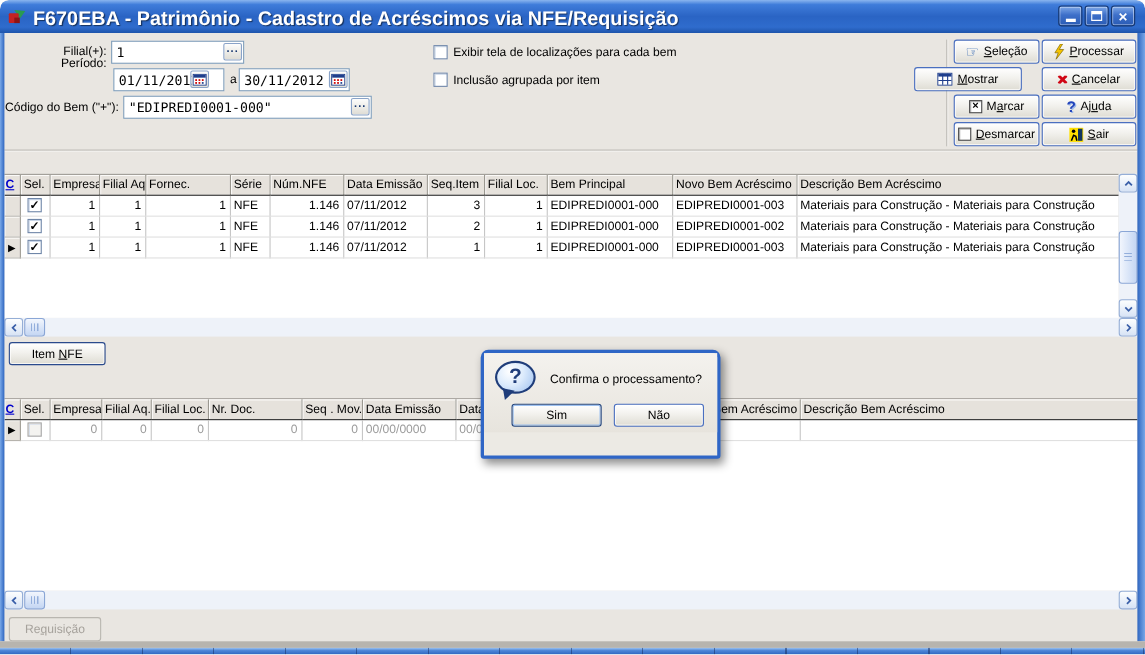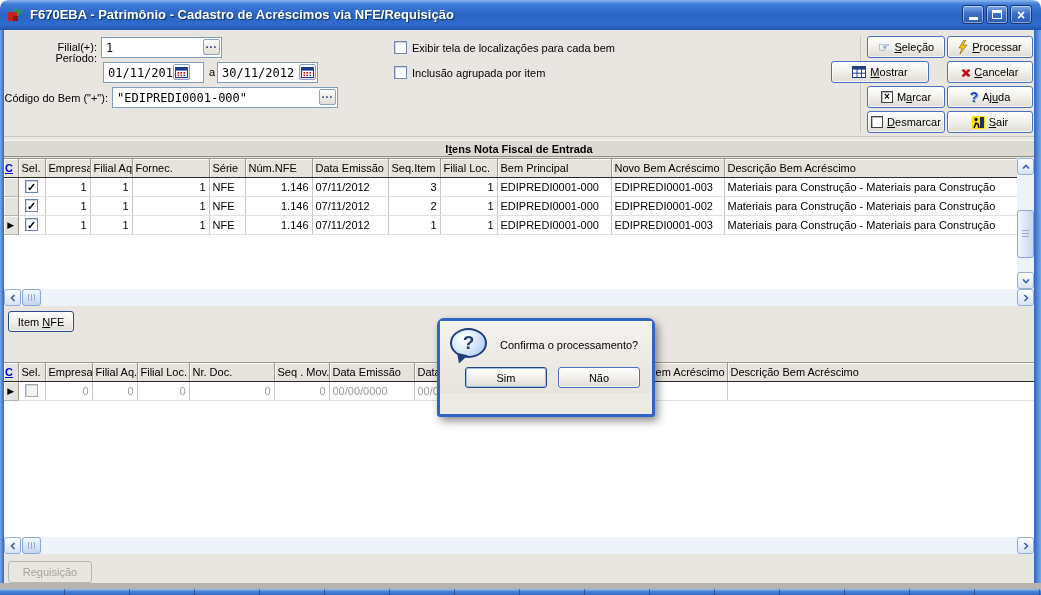--- a/index.html
+++ b/index.html
@@ -9,21 +9,21 @@
   u { text-decoration:underline; }
 
   
   .win { position:relative; width:1041px; height:595px; background:#e9e6e1; overflow:hidden;
          border-radius:8px 8px 0 0; }
 
   
   .titlebar { left:0; top:0; width:1041px; height:30px;
     background:linear-gradient(180deg,#8ab5ef 0%,#3f7cda 14%,#2a64c4 50%,#2f6ccd 82%,#1e54ab 100%);
     border-radius:8px 8px 0 0; }
-  .title-text { left:30px; top:7px; color:#fff; font-weight:bold; font-size:13px;
+  .title-text { left:30px; top:7px; color:#fff; font-weight:bold; font-size:18px;
     text-shadow:1px 1px 1px rgba(0,0,0,.55); white-space:nowrap; }
   .win-ctl { top:5px; width:22px; height:19px; border-radius:3px; cursor:pointer;
     background:linear-gradient(180deg,#7fa9e8,#3d6fc9 45%,#2a5cb5);
     border:1px solid #17376f; box-shadow:inset 0 0 0 1px rgba(255,255,255,.45);
     display:flex; align-items:center; justify-content:center; color:#fff; }
   .glyph-min { width:9px; height:3px; background:#fff; margin-top:8px; }
   .glyph-max { width:10px; height:9px; border:1px solid #fff; border-top-width:3px; }
   .glyph-close { font-size:14px; font-weight:bold; line-height:1; }
 
   
@@ -242,23 +242,20 @@
           <rect x="8" y="1" width="4" height="11" fill="#11355e"></rect>
           <circle cx="4" cy="3.4" r="1.6" fill="#000"></circle>
           <path d="M2 12 L4 7 L6 8 L7 12" fill="none" stroke="#000" stroke-width="1.4"></path>
         </svg>
     </span>
     <span><span></span><u>S</u><span>air</span></span>
   </button>
 
   <div class="abs sep-h" style="left:4px;top:136px;width:1030px"></div>
 
-  <div class="abs band">
-    <span>I</span><u>t</u><span>ens Nota Fiscal de Entrada</span>
-  </div>
 
   <div class="abs gridwrap" style="left:4px;top:158px;width:1013px;height:131px">
     <table class="grid" style="width:1013px">
       <colgroup>
         <col style="width:14px">
           <col style="width:27px">
           <col style="width:45px">
           <col style="width:42px">
           <col style="width:77px">
           <col style="width:36px">
@@ -362,21 +359,21 @@
     <div class="hthumb" style="left:18px;width:19px">
         <span class="grip-h"></span>
       </div>
     <div class="sbtn" style="right:0;top:0">
       <svg width="8" height="8" viewBox="0 0 8 8">
           <path d="M2.5 1 L5.5 4 L2.5 7" fill="none" stroke="#3a5fa8" stroke-width="1.6"></path>
         </svg>
     </div>
   </div>
 
-  <button class="xpbtn" style="left:8px;top:311px;width:66px;height:21px;border-color:#2a4a8c">
+  <button class="xpbtn" style="left:8px;top:311px;width:88px;height:21px;border-color:#2a4a8c">
     <span><span>Item </span><u>N</u><span>FE</span></span>
   </button>
 
   <div class="abs gridwrap" style="left:4px;top:362px;width:1030px;height:175px">
     <table class="grid gray" style="width:1030px">
       <colgroup>
         <col style="width:14px">
           <col style="width:27px">
           <col style="width:47px">
           <col style="width:45px">

